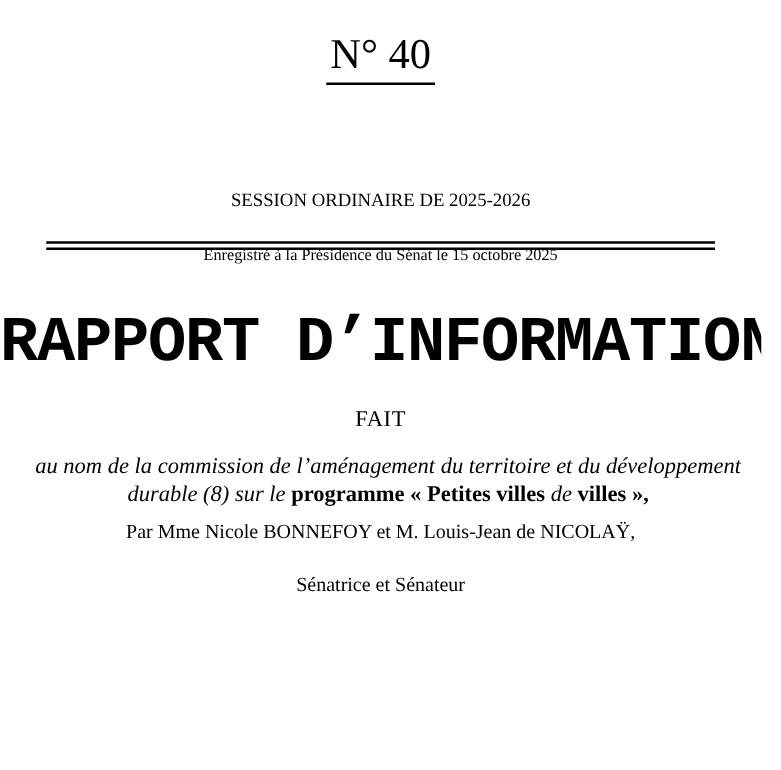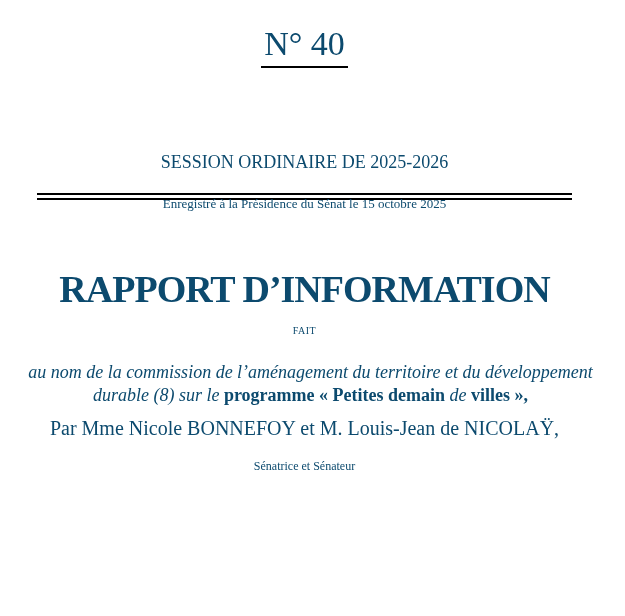--- a/index.html
+++ b/index.html
@@ -5,21 +5,21 @@
   html, body {
     margin: 0;
     padding: 0;
     background: #ffffff;
   }
   .page {
     position: relative;
     width: 609px;
     height: 616px;
     background: #ffffff;
-    color: #0c4a6e;
+    color: #000000;
     font-family: "Liberation Serif", "DejaVu Serif", serif;
     overflow: hidden;
   }
   .block {
     position: absolute;
     left: 0;
     right: 0;
     text-align: center;
     white-space: nowrap;
   }
@@ -34,74 +34,75 @@
     padding: 0 3px 3px 3px;
   }
   .institution {
     top: 110px;
     font-size: 33px;
     font-weight: bold;
     line-height: 1.1;
   }
   .session {
     top: 152px;
-    font-size: 18px;
+    font-size: 15px;
     line-height: 1.2;
   }
   .double-rule {
     position: absolute;
     top: 193px;
     left: 37px;
     width: 535px;
     height: 7px;
     box-sizing: border-box;
     border-top: 2px solid #000000;
     border-bottom: 2px solid #000000;
   }
   .registration {
     top: 196px;
     font-size: 13px;
     line-height: 1.3;
   }
   .report-title {
-    top: 268px;
-    font-size: 38px;
+    top: 247px;
+    font-size: 51px;
     font-weight: bold;
     letter-spacing: -1px;
     line-height: 1.15;
+    font-family: Liberation Mono, monospace;
   }
   .fait {
     top: 325px;
-    font-size: 10px;
+    font-size: 18px;
     letter-spacing: 0.5px;
     line-height: 1.2;
   }
   .commission {
     top: 361px;
     font-size: 18px;
     font-style: italic;
     line-height: 23px;
     margin-left: 12px;
   }
   .seg-bold {
     font-style: normal;
     font-weight: bold;
   }
   .seg-italic {
     font-style: italic;
     font-weight: normal;
   }
   .authors {
     top: 416px;
-    font-size: 20px;
+    font-size: 16px;
     line-height: 1.2;
   }
   .roles {
     top: 459px;
-    font-size: 12px;
+    font-size: 16px;
     line-height: 1.2;
   }
 </style>
 </head>
 <body>
 
 <div class="page">
 
   <div class="block doc-number">
     <span class="underlined">N° 40</span>
@@ -116,21 +117,21 @@
 
   <div class="block report-title">RAPPORT D’INFORMATION</div>
 
   <div class="block fait">FAIT</div>
 
   <div class="block commission">
     <div>
       <span class="seg-italic">au nom de la commission de l’aménagement du territoire et du développement</span>
     </div>
     <div>
-      <span class="seg-italic">durable (8) sur le </span><span class="seg-bold">programme</span><span class="seg-bold"> « </span><span class="seg-bold">Petites demain</span><span class="seg-italic"> de </span><span class="seg-bold">villes</span><span class="seg-bold"> »,</span>
+      <span class="seg-italic">durable (8) sur le </span><span class="seg-bold">programme</span><span class="seg-bold"> « </span><span class="seg-bold">Petites villes</span><span class="seg-italic"> de </span><span class="seg-bold">villes</span><span class="seg-bold"> »,</span>
     </div>
   </div>
 
   <div class="block authors">Par Mme Nicole BONNEFOY et M. Louis-Jean de NICOLAŸ,</div>
 
   <div class="block roles">Sénatrice et Sénateur</div>
 
 </div>
 
 </body></html>

